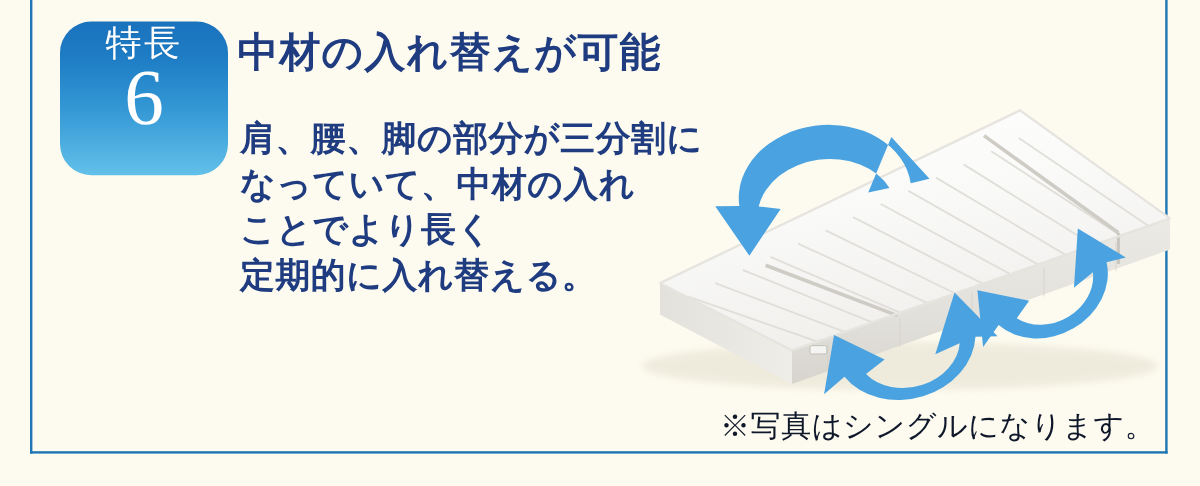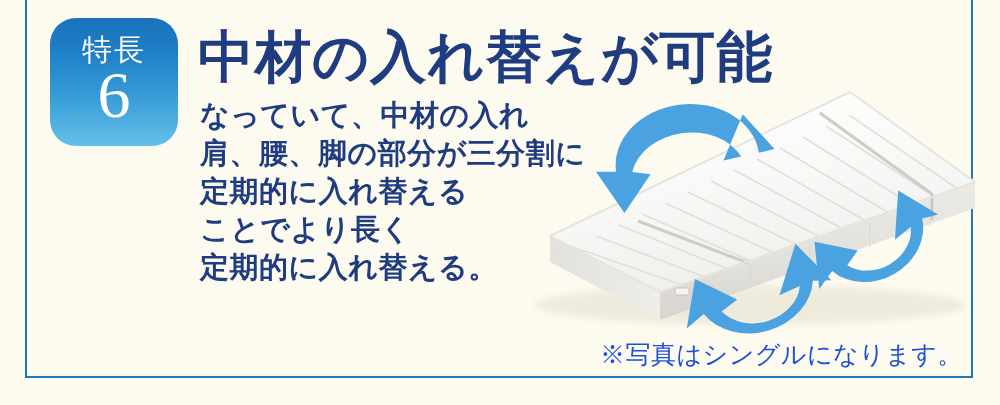--- a/index.html
+++ b/index.html
@@ -30,29 +30,29 @@
     border-top: none;
     box-sizing: border-box;
     pointer-events: none;
   }
 
   
   #badge {
     position: absolute;
     left: 50px;
     top: 18px;
-    width: 128px;
+    width: 140px;
     height: 128px;
     border-radius: 26px;
     background: linear-gradient(180deg, #1b72bd 0%, #1d7cc4 22%, #3296d4 55%, #63c0e9 100%);
     display: flex;
     flex-direction: column;
     align-items: center;
     justify-content: flex-start;
-    padding-top: 16px;
+    padding-top: 3px;
     box-sizing: border-box;
   }
   #badge-label {
     color: #ffffff;
     font-size: 30px;
     letter-spacing: 2px;
     line-height: 1.05;
     font-weight: 500;
     text-shadow: 0 1px 1px rgba(0,0,0,0.08);
     font-family: "DejaVu Serif", "Liberation Serif", serif;
@@ -64,21 +64,21 @@
     margin-top: -2px;
     font-family: "Liberation Serif", "DejaVu Serif", serif;
   }
 
   
   #headline {
     position: absolute;
     left: 198px;
     top: 26px;
     color: #1f3c80;
-    font-size: 56px;
+    font-size: 34px;
     letter-spacing: 1px;
     line-height: 1.1;
     white-space: nowrap;
     font-family: "DejaVu Serif", "Liberation Serif", serif;
     font-weight: 700;
   }
 
   #body-copy {
     position: absolute;
     left: 200px;
@@ -89,21 +89,21 @@
     letter-spacing: 0.5px;
     font-family: "DejaVu Serif", "Liberation Serif", serif;
     font-weight: 700;
   }
   #body-copy .line { white-space: nowrap; display: block; }
 
   #photo-note {
     position: absolute;
     left: 600px;
     top: 338px;
-    color: #1d4ed8;
+    color: #0f172a;
     font-size: 25px;
     letter-spacing: 0.5px;
     white-space: nowrap;
     font-family: "DejaVu Serif", "Liberation Serif", serif;
   }
 
   
   #mattress-photo {
     position: absolute;
     left: 520px;
@@ -129,23 +129,22 @@
   <div id="frame"></div>
 
   <div id="badge">
     <div id="badge-label">特長</div>
     <div id="badge-number">6</div>
   </div>
 
   <div id="headline">中材の入れ替えが可能</div>
 
   <div id="body-copy">
+    <span class="line">肩、腰、脚の部分が三分割に</span>
     <span class="line">なっていて、中材の入れ</span>
-    <span class="line">肩、腰、脚の部分が三分割に</span>
-    <span class="line">定期的に入れ替える</span>
     <span class="line">ことでより長く</span>
     <span class="line">定期的に入れ替える。</span>
   </div>
 
   <div id="mattress-photo">
     <svg viewBox="0 0 470 270" xmlns="http://www.w3.org/2000/svg">
       <defs>
         <linearGradient id="topFace" x1="0" y1="0" x2="0.35" y2="1">
           <stop offset="0%" stop-color="#ffffff"></stop>
           <stop offset="45%" stop-color="#fafaf9"></stop>

